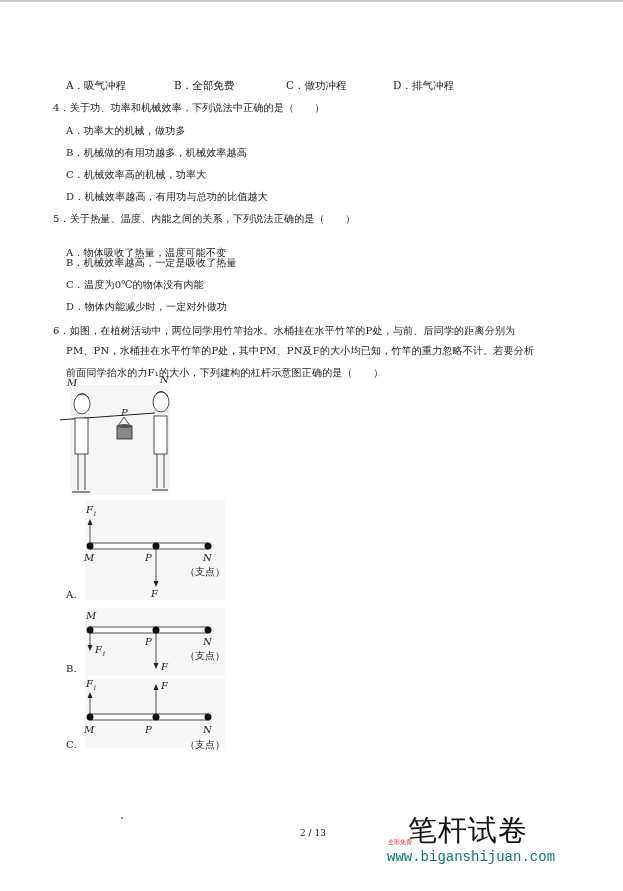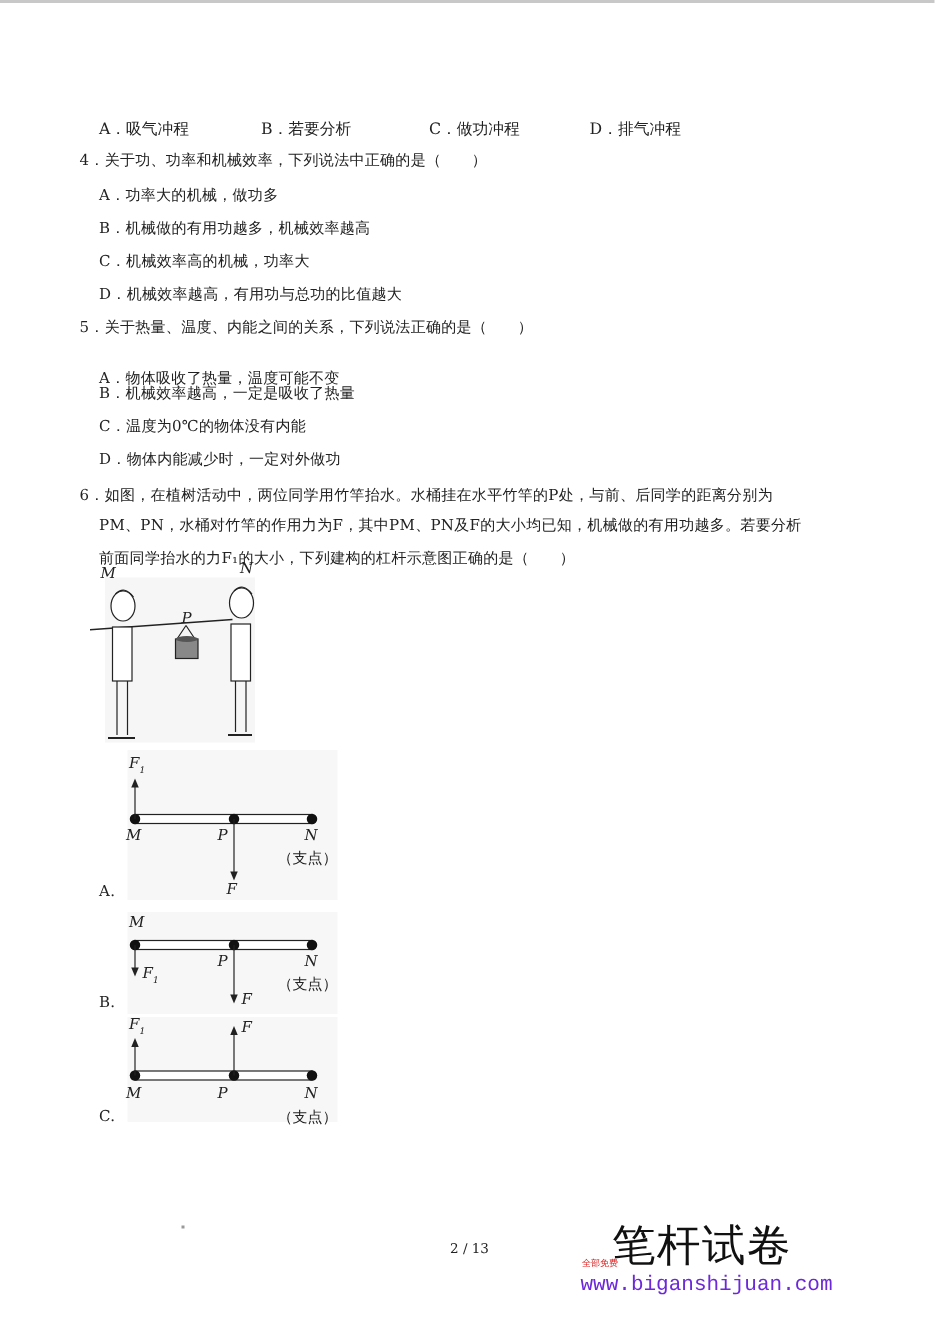--- a/index.html
+++ b/index.html
@@ -7,49 +7,49 @@
   .topbar{position:absolute;left:0;top:0;width:623px;height:2px;background:#c8c8c8;}
   .line{position:absolute;font-size:10px;line-height:14px;white-space:nowrap;letter-spacing:0.2px;}
   .opt-row{position:absolute;top:79px;left:66px;font-size:10.5px;white-space:nowrap;}
   .opt-row span{position:absolute;top:0;}
   .fig{position:absolute;}
   .diag-label{position:absolute;font-size:10px;}
   .italic{font-style:italic;font-family:"DejaVu Serif","Liberation Serif",serif;}
   .pagenum{position:absolute;left:300px;top:828px;font-size:9px;}
   .logo{position:absolute;left:408px;top:811px;font-family:Liberation Serif, serif;font-size:29px;font-weight:500;color:#111;letter-spacing:1px;}
   .logo-red{position:absolute;left:388px;top:838px;font-size:6px;color:#d22;font-family:"DejaVu Sans",sans-serif;}
-  .logo-url{position:absolute;left:387px;top:849px;font-family:"Liberation Mono","DejaVu Sans Mono",monospace;font-size:14px;color:#6d28d9;}
+  .logo-url{position:absolute;left:387px;top:849px;font-family:"Liberation Mono","DejaVu Sans Mono",monospace;font-size:14px;color:#0f766e;}
   .dot{position:absolute;left:121px;top:817px;width:2px;height:2px;background:#999;}
 </style>
 </head>
 <body>
 
 <div class="topbar"></div>
 
 <div class="opt-row">
   <span style="left:0">A．吸气冲程</span>
-  <span style="left:108px">B．若要分析</span>
+  <span style="left:108px">B．全部免费</span>
   <span style="left:220px">C．做功冲程</span>
   <span style="left:327px">D．排气冲程</span>
 </div>
 
 <div class="line" style="left:53px;top:101px">4．关于功、功率和机械效率，下列说法中正确的是（　　）</div>
 <div class="line" style="left:66px;top:124px">A．功率大的机械，做功多</div>
 <div class="line" style="left:66px;top:146px">B．机械做的有用功越多，机械效率越高</div>
 <div class="line" style="left:66px;top:168px">C．机械效率高的机械，功率大</div>
 <div class="line" style="left:66px;top:190px">D．机械效率越高，有用功与总功的比值越大</div>
 
 <div class="line" style="left:53px;top:212px">5．关于热量、温度、内能之间的关系，下列说法正确的是（　　）</div>
 <div class="line" style="left:66px;top:246px">A．物体吸收了热量，温度可能不变</div>
 <div class="line" style="left:66px;top:256px">B．机械效率越高，一定是吸收了热量</div>
 <div class="line" style="left:66px;top:278px">C．温度为0℃的物体没有内能</div>
 <div class="line" style="left:66px;top:300px">D．物体内能减少时，一定对外做功</div>
 
 <div class="line" style="left:53px;top:324px">6．如图，在植树活动中，两位同学用竹竿抬水。水桶挂在水平竹竿的P处，与前、后同学的距离分别为</div>
-<div class="line" style="left:66px;top:344px">PM、PN，水桶对竹竿的作用力为F，其中PM、PN及F的大小均已知，机械做的有用功越多。若要分析</div>
+<div class="line" style="left:66px;top:344px">PM、PN，水桶挂在水平竹竿的P处，其中PM、PN及F的大小均已知，竹竿的重力忽略不计。若要分析</div>
 <div class="line" style="left:66px;top:366px">前面同学抬水的力F₁的大小，下列建构的杠杆示意图正确的是（　　）</div>
 
 <div class="fig" style="left:60px;top:380px;width:120px;height:118px;">
   <svg width="120" height="118" viewBox="0 0 120 118">
     <rect x="10" y="5" width="100" height="110" fill="#f6f6f6"></rect>
 
     <line x1="-2" y1="40" x2="95" y2="33" stroke="#222" stroke-width="1"></line>
 
     <ellipse cx="22" cy="24" rx="8" ry="10" fill="#fff" stroke="#222" stroke-width="0.8"></ellipse>
     <path d="M17 16 q6 -6 12 2" fill="none" stroke="#222" stroke-width="0.8"></path>

